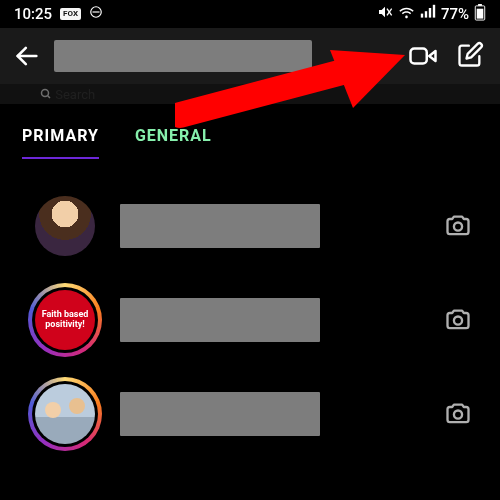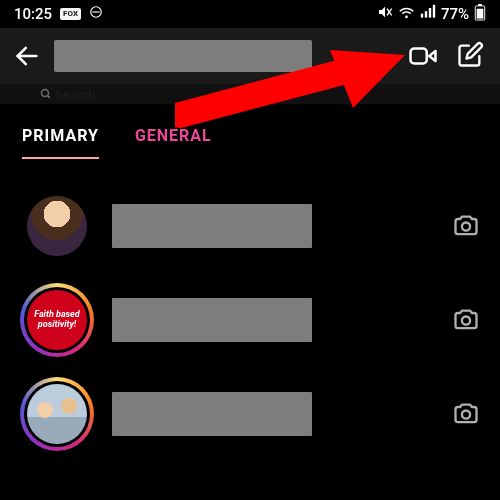--- a/index.html
+++ b/index.html
@@ -55,30 +55,29 @@
   .tabs {
     display: flex;
     gap: 36px;
     padding: 22px 22px 0 22px;
   }
   .tab {
     font-size: 16px;
     font-weight: 700;
     letter-spacing: 1px;
     padding-bottom: 12px;
-    color: #ec4899;
-  }
-  .tab.active { color: #fff; border-bottom: 2px solid #fca5a5; }
+    color: #86efac;
+  }
+  .tab.active { color: #fff; border-bottom: 2px solid #6d28d9; }
   .chat-list { padding-top: 20px; }
   .chat-row {
     display: flex;
     align-items: center;
-    padding: 10px 20px;
+    padding: 10px 28px;
     gap: 18px;
-    font-style: italic;
   }
   .avatar-wrap {
     width: 74px; height: 74px; border-radius: 50%;
     display:flex; align-items:center; justify-content:center;
     position: relative;
     flex-shrink:0;
   }
   .avatar-wrap.ring {
     background: conic-gradient(#feda75,#fa7e1e,#d62976,#962fbf,#4f5bd5,#feda75);
   }

